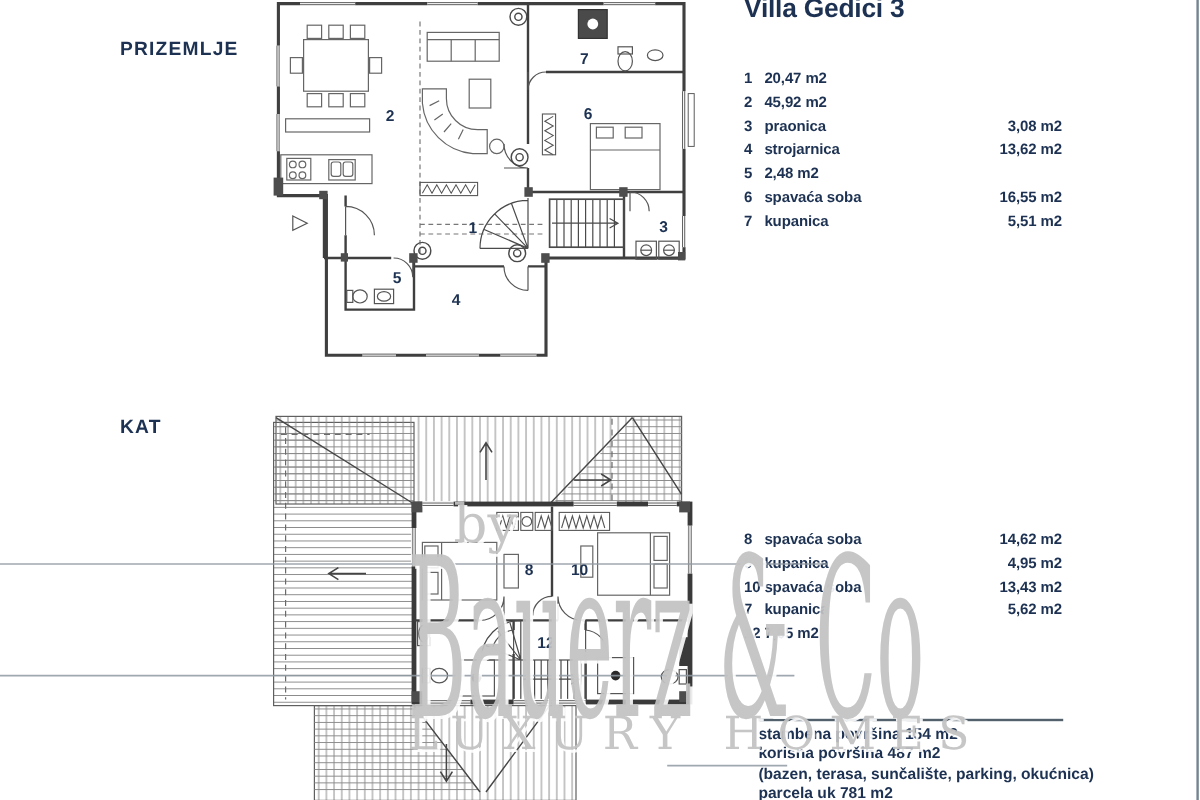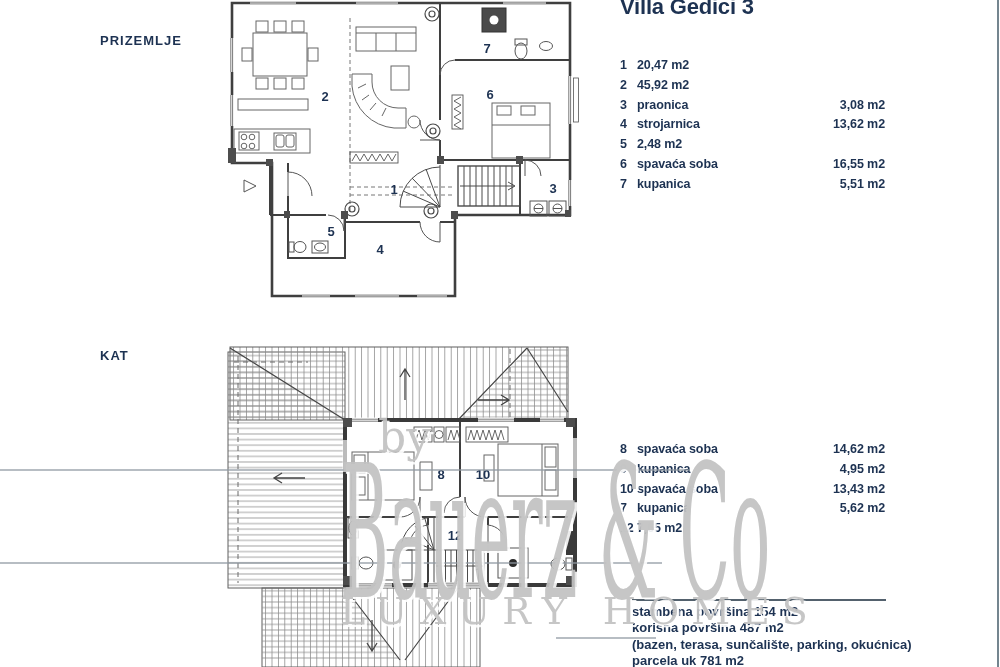--- a/index.html
+++ b/index.html
@@ -1,21 +1,21 @@
 <!DOCTYPE html>
 <html><head>
 <meta charset="utf-8">
 <style>
   html,body{margin:0;padding:0;background:#ffffff;}
   .page{position:relative;width:1000px;height:667px;background:#fff;overflow:hidden;
         font-family:"Liberation Sans",sans-serif;color:#1d3252;}
   .right-edge{position:absolute;top:0;right:1px;width:2px;height:667px;background:#74858f;}
   #plan-svg{position:absolute;left:0;top:0;z-index:1;}
   #wm-svg{position:absolute;left:0;top:0;z-index:6;pointer-events:none;}
-  .floor-label{position:absolute;font-size:13px;font-weight:bold;letter-spacing:1px;z-index:2;}
+  .floor-label{position:absolute;font-size:16px;font-weight:bold;letter-spacing:1px;z-index:2;}
   .page-title{position:absolute;left:620px;top:-6px;font-size:22px;font-weight:bold;z-index:2;
               letter-spacing:-0.2px;white-space:nowrap;}
   .plist{position:absolute;left:620px;width:265px;z-index:2;}
   .plist .row{display:flex;height:19.8px;font-size:12.5px;font-weight:bold;letter-spacing:-0.1px;}
   .plist .num{width:17px;flex:none;}
   .plist .name{flex:1;white-space:nowrap;overflow:visible;}
   .plist .area{flex:none;text-align:center;white-space:nowrap;}
   .summary{position:absolute;left:632px;top:604px;width:256px;z-index:2;}
   .summary .sline{font-size:13px;font-weight:bold;line-height:16.4px;white-space:nowrap;}
   .summary-rule{position:absolute;left:632px;top:599px;width:254px;height:1.5px;background:#53616d;z-index:2;}

